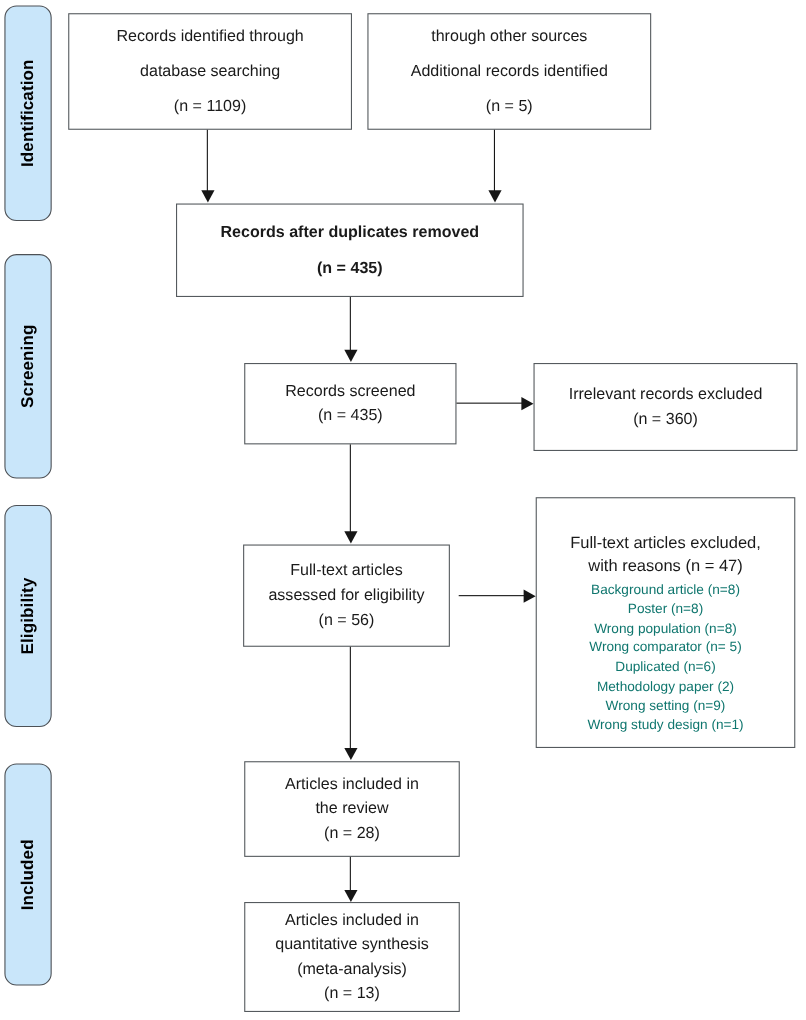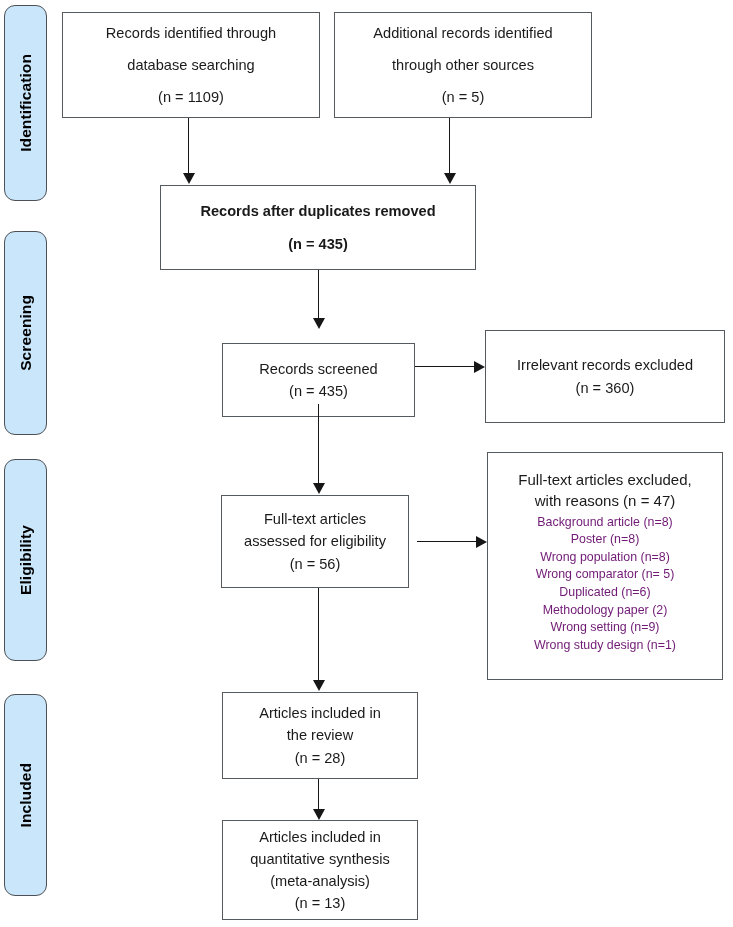--- a/index.html
+++ b/index.html
@@ -62,21 +62,21 @@
     color: #1a1a1a;
     white-space: nowrap;
   }
   .node.spaced .line { line-height: 2.2; }
 
   
   .node .reason {
     display: block;
     font-size: 12.4px;
     line-height: 1.42;
-    color: #701a75;
+    color: #0f766e;
     white-space: nowrap;
   }
   .node .headline {
     font-size: 15px;
     line-height: 1.42;
   }
   .reasons-block { margin-top: 2px; }
 
   
   .conn-v {
@@ -127,62 +127,62 @@
     <span class="stage-tab-label">Included</span>
   </div>
 
   <div class="node spaced" style="left:62px; top:12px; width:258px; height:106px;">
     <span class="line">Records identified through</span>
     <span class="line">database searching</span>
     <span class="line">(n = 1109)</span>
   </div>
 
   <div class="node spaced" style="left:334px; top:12px; width:258px; height:106px;">
+    <span class="line">through other sources</span>
     <span class="line">Additional records identified</span>
-    <span class="line">through other sources</span>
     <span class="line">(n = 5)</span>
   </div>
 
   <div class="conn-v" style="left:188px; top:118px; height:56px;"></div>
   <div class="arrow-down" style="left:183px; top:173px;"></div>
 
   <div class="conn-v" style="left:449px; top:118px; height:56px;"></div>
   <div class="arrow-down" style="left:444px; top:173px;"></div>
 
   <div class="node spaced" style="left:160px; top:185px; width:316px; height:85px;font-weight:bold;">
     <span class="line">Records after duplicates removed</span>
     <span class="line">(n = 435)</span>
   </div>
 
   <div class="conn-v" style="left:318px; top:270px; height:49px;"></div>
   <div class="arrow-down" style="left:313px; top:318px;"></div>
 
-  <div class="node" style="left:222px; top:330px; width:193px; height:74px;margin-top:13px;">
+  <div class="node" style="left:222px; top:330px; width:193px; height:74px;">
     <span class="line">Records screened</span>
     <span class="line">(n = 435)</span>
   </div>
 
-  <div class="node" style="left:485px; top:330px; width:240px; height:93px;">
+  <div class="node" style="left:485px; top:330px; width:240px; height:80px;">
     <span class="line">Irrelevant records excluded</span>
     <span class="line">(n = 360)</span>
   </div>
 
   <div class="conn-h" style="left:415px; top:366px; width:62px;"></div>
   <div class="arrow-right" style="left:474px; top:361px;"></div>
 
   <div class="conn-v" style="left:318px; top:404px; height:80px;"></div>
   <div class="arrow-down" style="left:313px; top:483px;"></div>
 
   <div class="node" style="left:221px; top:495px; width:188px; height:93px;">
     <span class="line">Full-text articles</span>
     <span class="line">assessed for eligibility</span>
     <span class="line">(n = 56)</span>
   </div>
 
-  <div class="node" style="left:487px; top:452px; width:236px; height:228px; justify-content:flex-start; padding-top:16px;">
+  <div class="node" style="left:487px; top:452px; width:236px; height:228px; justify-content:flex-start; padding-top:30px;">
     <span class="line headline">Full-text articles excluded,</span>
     <span class="line headline">with reasons (n = 47)</span>
     <div class="reasons-block">
       <span class="reason">Background article (n=8)</span>
       <span class="reason">Poster (n=8)</span>
       <span class="reason">Wrong population (n=8)</span>
       <span class="reason">Wrong comparator (n= 5)</span>
       <span class="reason">Duplicated (n=6)</span>
       <span class="reason">Methodology paper (2)</span>
       <span class="reason">Wrong setting (n=9)</span>

